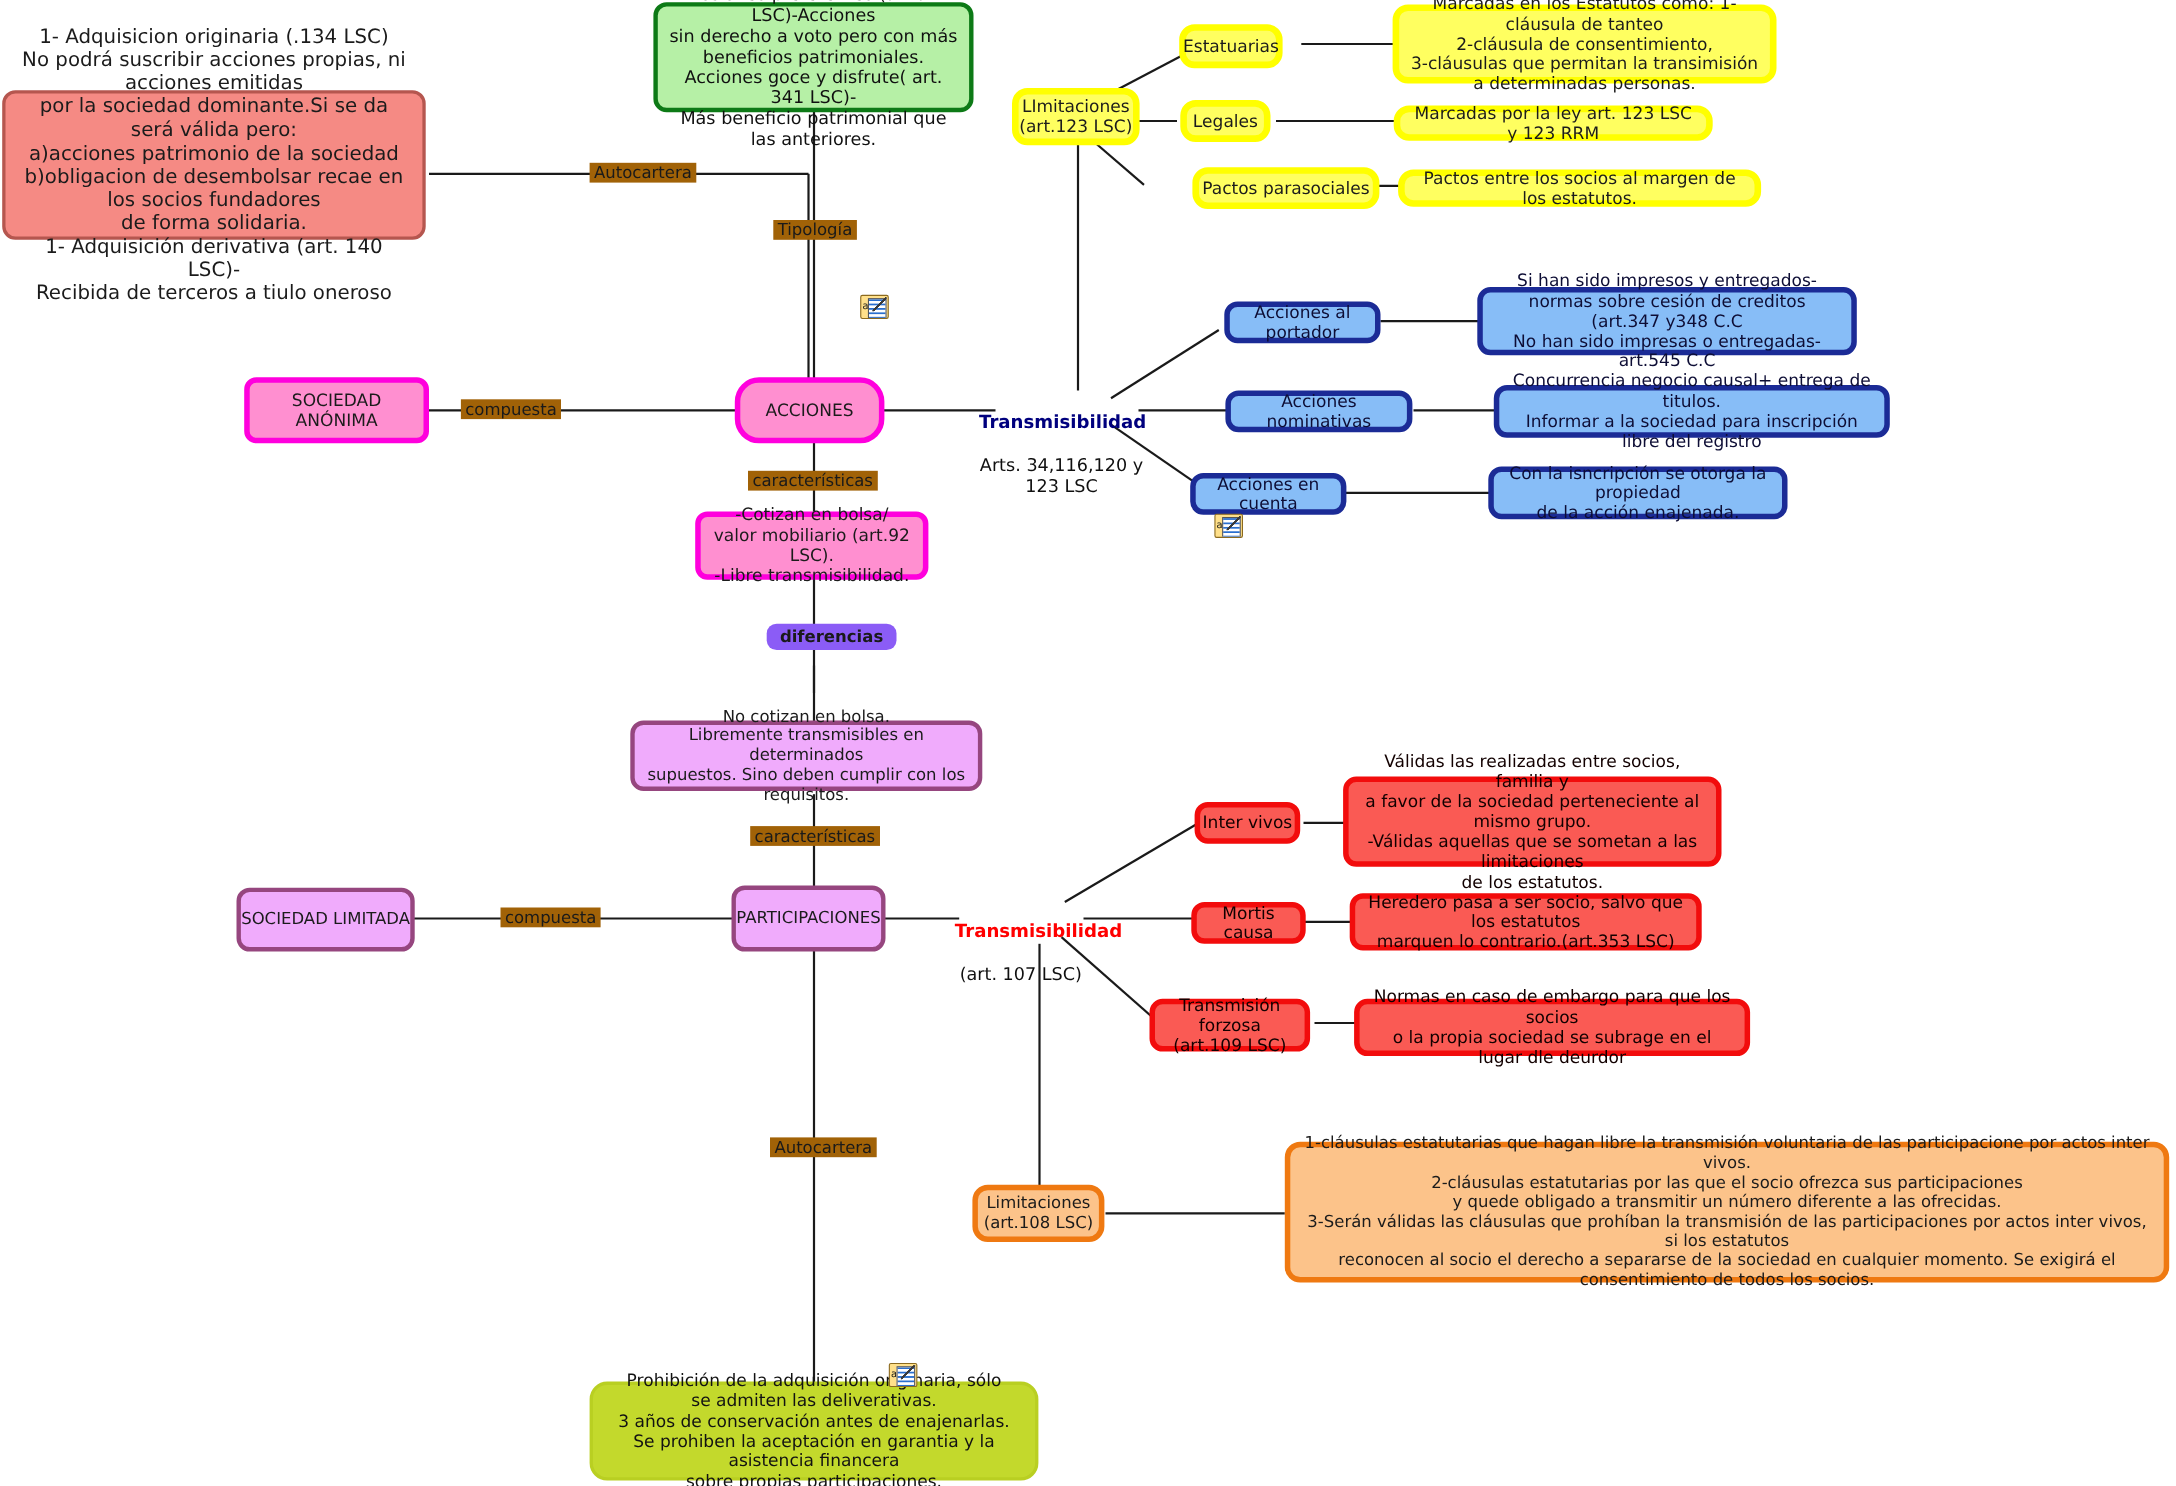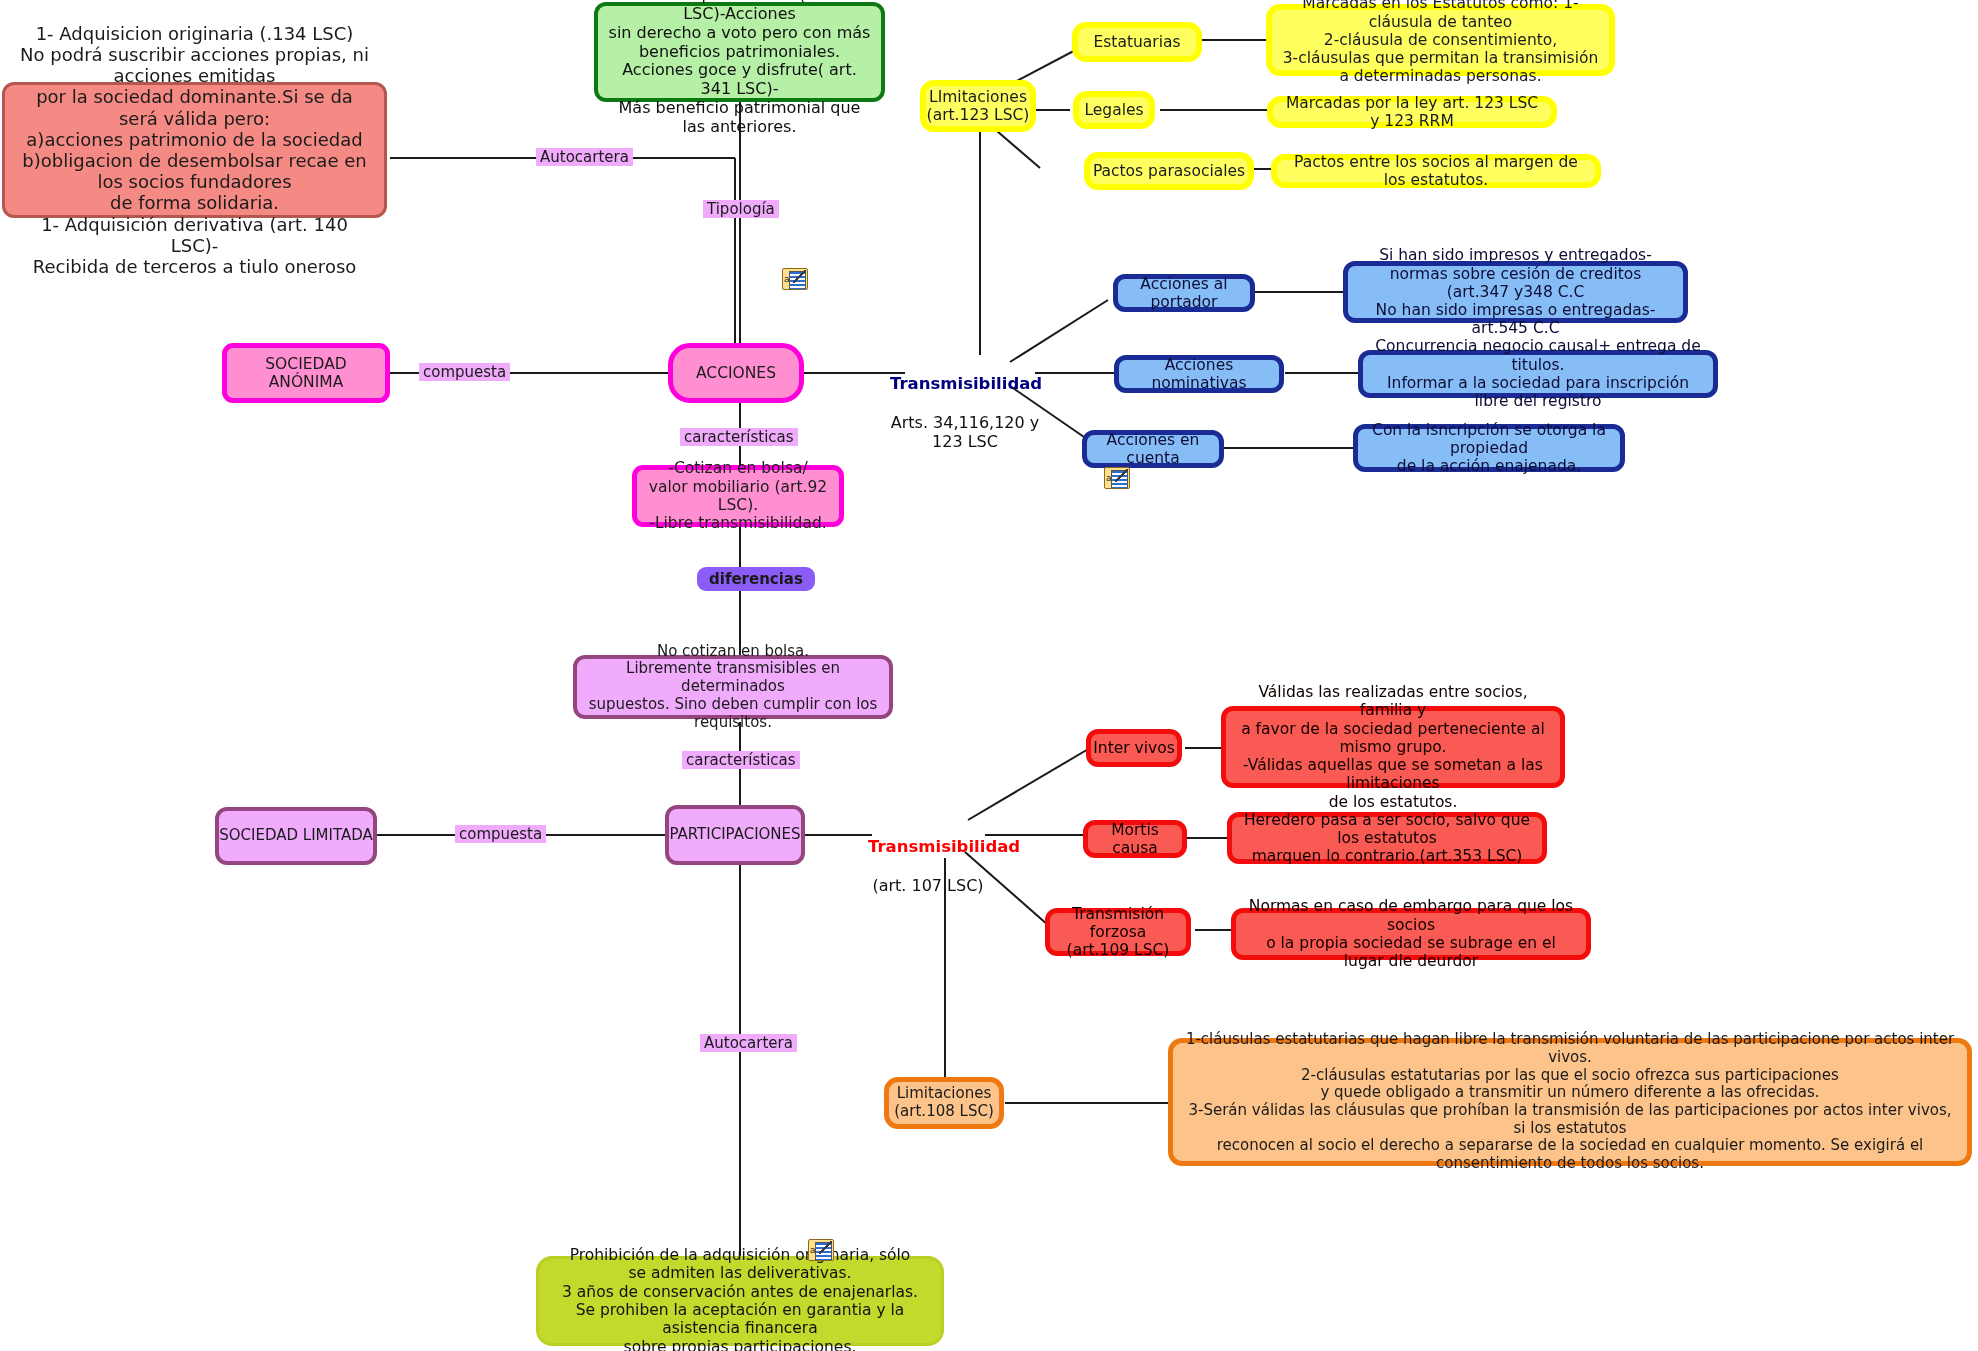--- a/index.html
+++ b/index.html
@@ -12,21 +12,21 @@
 
   .node{
     position:absolute;box-sizing:border-box;
     display:flex;align-items:center;justify-content:center;
     text-align:center;line-height:1.18;
     white-space:pre-line;
     z-index:3;
   }
   .linklabel{
     position:absolute;z-index:4;font-size:15px;color:#1a1a1a;
-    background:#f0abfc;padding:0 4px;white-space:nowrap;
+    background:#a16207;padding:0 4px;white-space:nowrap;
   }
   .linklabel.chip{
     background:#8b5cf6;border-radius:9px;padding:3px 12px;font-weight:bold;
   }
 
   
   .salmon{
     background:#f58a84;border:3px solid #b5564f;border-radius:12px;
     color:#1b1b1b;font-size:18px;
   }
@@ -170,21 +170,21 @@
 Acciones preferentes (art.92 LSC)-Acciones
 sin derecho a voto pero con más
 beneficios patrimoniales.
 Acciones goce y disfrute( art. 341 LSC)-
 Más beneficio patrimonial que las anteriores.</div>
   <div class="linklabel" style="left:703px;top:200px;">Tipología</div>
 
   <div class="node yellow" style="left:920px;top:80px;width:116px;height:52px;">LImitaciones
 (art.123 LSC)</div>
 
-  <div class="node yellow" style="left:1072px;top:22px;width:130px;height:40px;">Estatuarias</div>
+  <div class="node yellow" style="left:1072px;top:22px;width:94px;height:40px;">Estatuarias</div>
   <div class="node yellow" style="left:1266px;top:4px;width:349px;height:72px;padding:2px 8px;">Marcadas en los Estatutos como: 1- cláusula de tanteo
 2-cláusula de consentimiento,
 3-cláusulas que permitan la transimisión
 a determinadas personas.</div>
 
   <div class="node yellow" style="left:1073px;top:91px;width:82px;height:38px;">Legales</div>
   <div class="node yellow" style="left:1267px;top:96px;width:290px;height:32px;padding:0 8px;">Marcadas por la ley art. 123 LSC y 123 RRM</div>
 
   <div class="node yellow" style="left:1084px;top:152px;width:170px;height:38px;">Pactos parasociales</div>
   <div class="node yellow" style="left:1271px;top:154px;width:330px;height:34px;padding:0 8px;">Pactos entre los socios al margen de los estatutos.</div>

